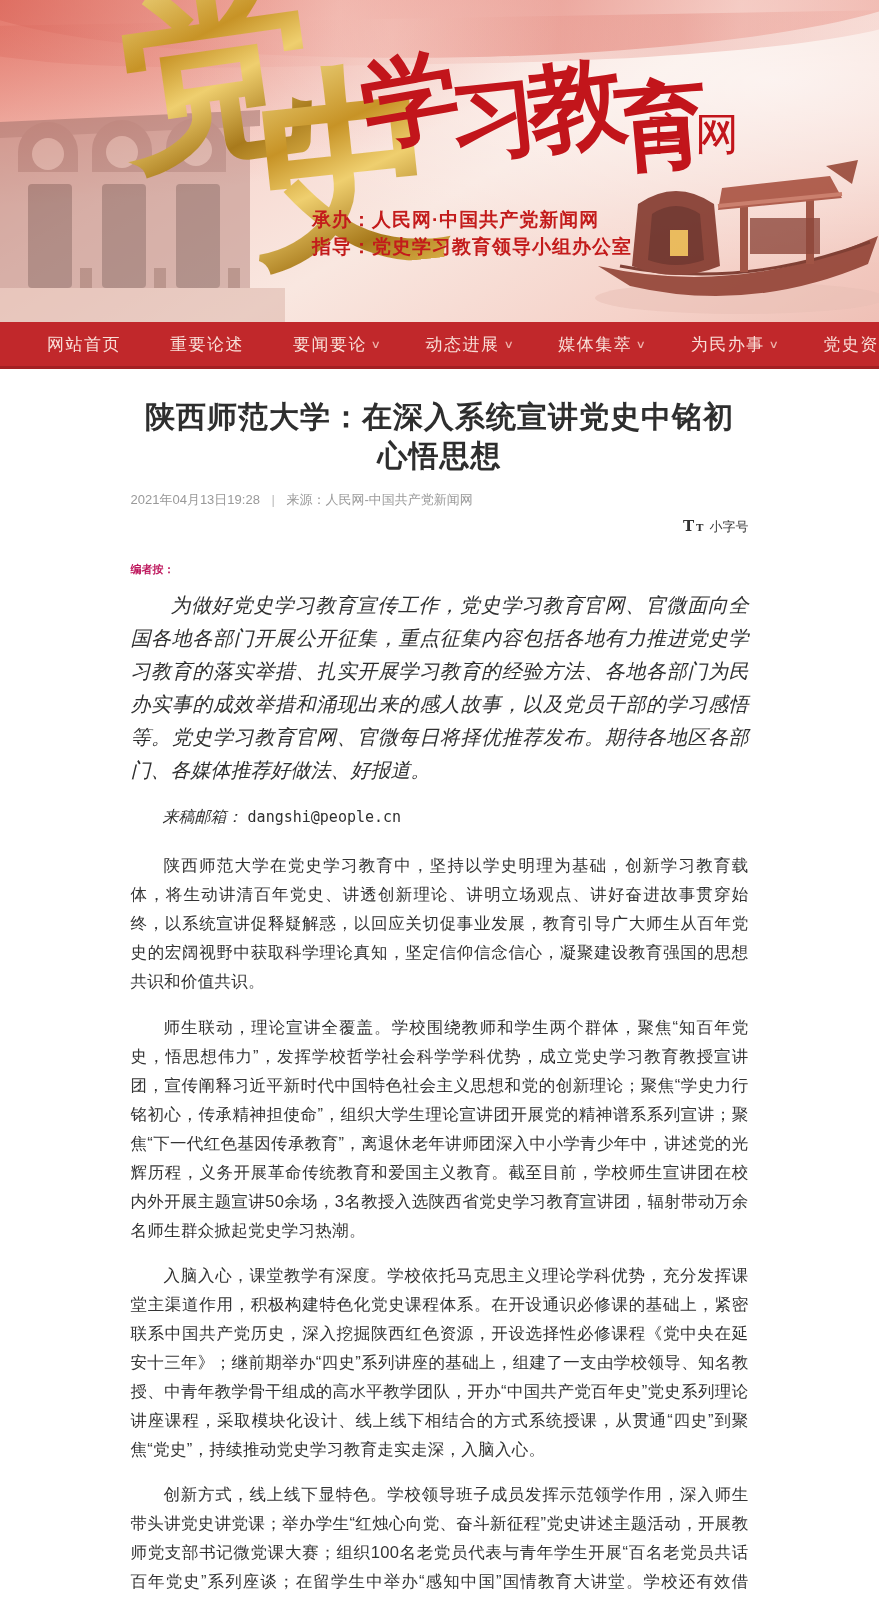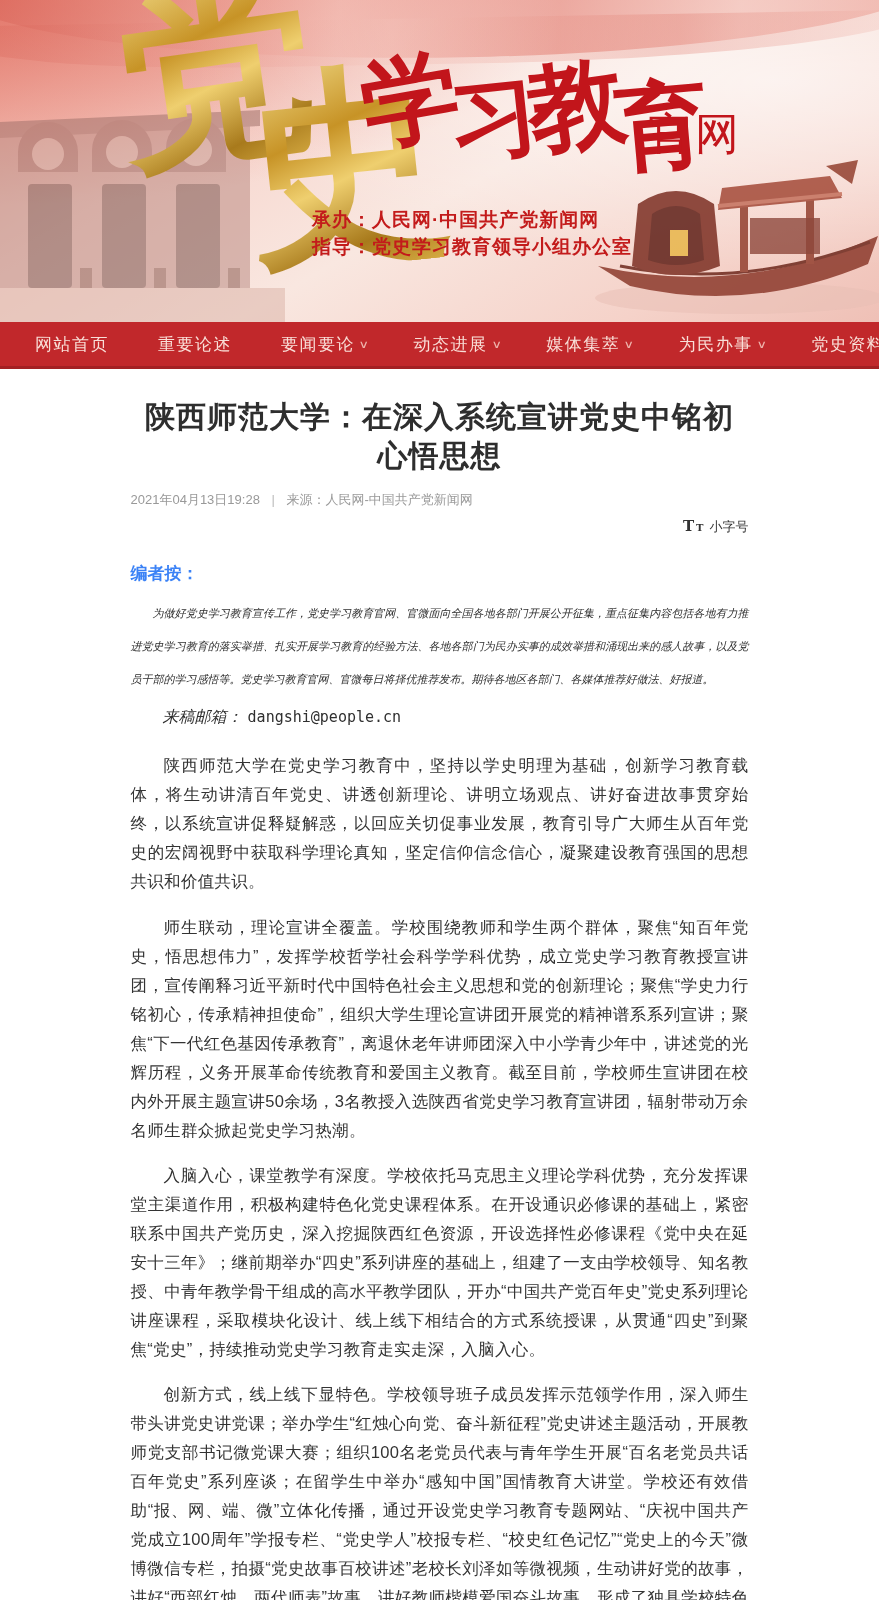--- a/index.html
+++ b/index.html
@@ -38,42 +38,42 @@
   .red-callig span:nth-child(4){ transform:rotate(-5deg) translateY(24px); font-size:92px; }
 
   .guanwang { position:absolute; left:648px; top:112px; font-size:44px; font-weight:normal;
     color:#c2151b; letter-spacing:3px; line-height:1; }
 
   .banner-lines { position:absolute; left:312px; top:206px; font-size:19px; font-weight:bold;
     color:#c31b1b; letter-spacing:1px; line-height:27px; }
 
   
   .navbar { height:47px; background:#c1282b; border-bottom:3px solid #a32023;
-    display:flex; align-items:center; padding-left:35px; gap:44px; }
+    display:flex; align-items:center; padding-left:47px; gap:44px; }
   .nav-item { color:#f9ded7; font-size:17px; letter-spacing:1.5px; cursor:pointer;
     display:flex; align-items:center; gap:5px; text-decoration:none; white-space:nowrap; }
   .nav-caret { color:#eeb3ab; font-size:11px; transform:scaleX(1.3); }
 
   
   .main-col { width:618px; margin:0 auto; }
   .article-title { margin:28px 0 0; font-size:30px; font-weight:700; color:#2e2e2e;
     text-align:center; line-height:1.3; letter-spacing:1px; }
   .meta-row { margin-top:16px; text-align:left; font-size:13px; color:#999; }
   .meta-divider { margin:0 8px; color:#bbb; }
   .size-ctrl-row { margin-top:8px; text-align:right; }
   .size-ctrl { display:inline-flex; align-items:baseline; gap:2px; cursor:pointer;
     color:#333; font-size:13px; }
   .t-big { font-family:"DejaVu Serif","Liberation Serif",serif; font-weight:bold; font-size:15px; }
   .t-small { font-family:"DejaVu Serif","Liberation Serif",serif; font-weight:bold; font-size:10px; }
   .size-label { margin-left:4px; }
 
   .editor-note { margin-top:26px; }
-  .ed-label { font-size:17px; font-weight:bold; color:#3b82f6; }
+  .ed-label { font-size:11px; font-weight:bold; color:#be185d; }
   .ed-body { margin-top:12px; font-family:"DejaVu Serif","Liberation Serif",serif; font-style:italic;
-    font-size:11px; line-height:33px; color:#2f2f2f; text-indent:2em; text-align:justify; }
+    font-size:20px; line-height:33px; color:#2f2f2f; text-indent:2em; text-align:justify; }
   .ed-email { margin-top:0; font-family:"DejaVu Serif","Liberation Serif",serif; font-style:italic;
     font-size:16px; color:#2f2f2f; text-indent:2em; }
   .email-addr { font-family:"DejaVu Sans Mono","Liberation Mono",monospace; font-style:normal; font-size:15px; }
 
   .article-body p { margin:16px 0 0; font-size:16.5px; line-height:29px; color:#333;
     text-indent:2em; text-align:justify; letter-spacing:.3px; }
   .article-body p:first-child { margin-top:24px;font-family:Liberation Mono, monospace; }
 </style>
 </head>
 <body>

